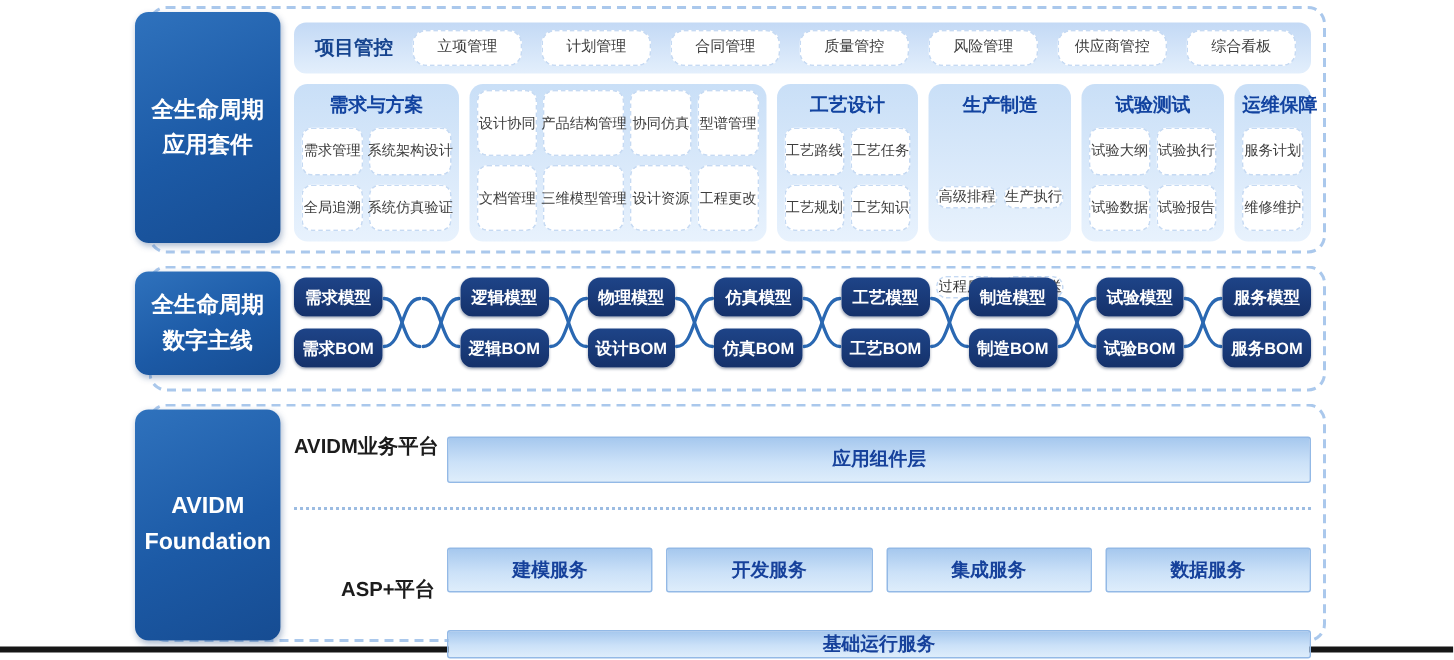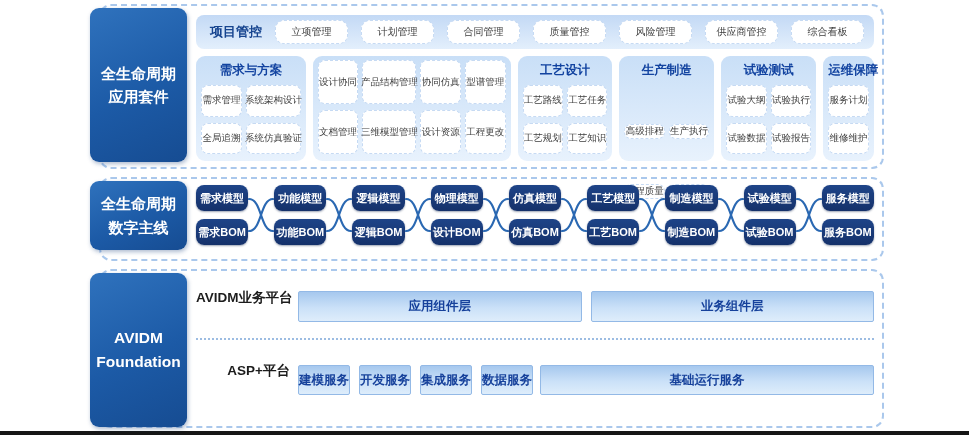--- a/index.html
+++ b/index.html
@@ -55,21 +55,21 @@
   
   .bp-row{position:absolute;left:196px;top:282px;width:678px;height:31px;display:flex;align-items:center;z-index:2;}
   .flabel{width:102px;flex:none;text-align:right;font-weight:bold;font-size:13.5px;color:#1c1c1c;
     padding-right:8px;box-sizing:border-box;white-space:nowrap;}
   .bars2{flex:1;display:flex;gap:9px;min-width:0;}
   .bar{background:linear-gradient(180deg,#a6c8ee 0%,#cbe1f8 55%,#deedfb 100%);border:1px solid #93b9e6;
     border-radius:2px;height:31px;box-sizing:border-box;display:flex;align-items:center;justify-content:center;
     font-weight:bold;font-size:12.5px;color:#16419b;flex:1 1 0;min-width:0;white-space:nowrap;margin-top:18px;}
   .fdn-divider{position:absolute;left:196px;top:338px;width:678px;border-top:2px dotted #9cbce2;z-index:2;}
   .asp-row{position:absolute;left:196px;top:347px;width:678px;display:flex;align-items:center;z-index:2;}
-  .asp-bars{flex:1;display:flex;flex-direction:row;gap:7px;min-width:0;text-align:center;}
+  .asp-bars{flex:1;display:flex;flex-direction:column;gap:7px;min-width:0;text-align:center;}
   .asp-services{display:flex;gap:9px;}
   .asp-services .bar{height:30px;}
   .base-bar{height:30px;}
 
   .bottom-line{position:absolute;left:0;top:431px;width:969px;height:4px;background:#161616;}
 </style>
 </head>
 <body>
 
 <div class="canvas">
@@ -169,24 +169,20 @@
 
   <div class="thread-row">
       <div class="pair">
         <div class="node">需求模型</div>
         <div class="node">需求BOM</div>
       </div>
       <svg class="conn" width="26" height="60" viewBox="0 0 26 60">
         <path d="M1,14 C14,14 12,46 25,46" fill="none" stroke="#2a68b2" stroke-width="2.2" stroke-linecap="round"></path>
         <path d="M1,46 C14,46 12,14 25,14" fill="none" stroke="#2a68b2" stroke-width="2.2" stroke-linecap="round"></path>
       </svg>
-      <div class="pair">
-        <div class="node">功能模型</div>
-        <div class="node">功能BOM</div>
-      </div>
       <svg class="conn" width="26" height="60" viewBox="0 0 26 60">
         <path d="M1,14 C14,14 12,46 25,46" fill="none" stroke="#2a68b2" stroke-width="2.2" stroke-linecap="round"></path>
         <path d="M1,46 C14,46 12,14 25,14" fill="none" stroke="#2a68b2" stroke-width="2.2" stroke-linecap="round"></path>
       </svg>
       <div class="pair">
         <div class="node">逻辑模型</div>
         <div class="node">逻辑BOM</div>
       </div>
       <svg class="conn" width="26" height="60" viewBox="0 0 26 60">
         <path d="M1,14 C14,14 12,46 25,46" fill="none" stroke="#2a68b2" stroke-width="2.2" stroke-linecap="round"></path>
@@ -235,21 +231,20 @@
       <div class="pair">
         <div class="node">服务模型</div>
         <div class="node">服务BOM</div>
       </div>
     </div>
 
   <div class="bp-row">
     <span class="flabel">AVIDM业务平台</span>
     <span class="bars2">
       <span class="bar">应用组件层</span>
-      <span class="bar">业务组件层</span>
     </span>
   </div>
 
   <div class="fdn-divider"></div>
 
   <div class="asp-row">
     <span class="flabel">ASP+平台</span>
     <span class="asp-bars">
       <span class="asp-services">
           <div class="bar">建模服务</div>

